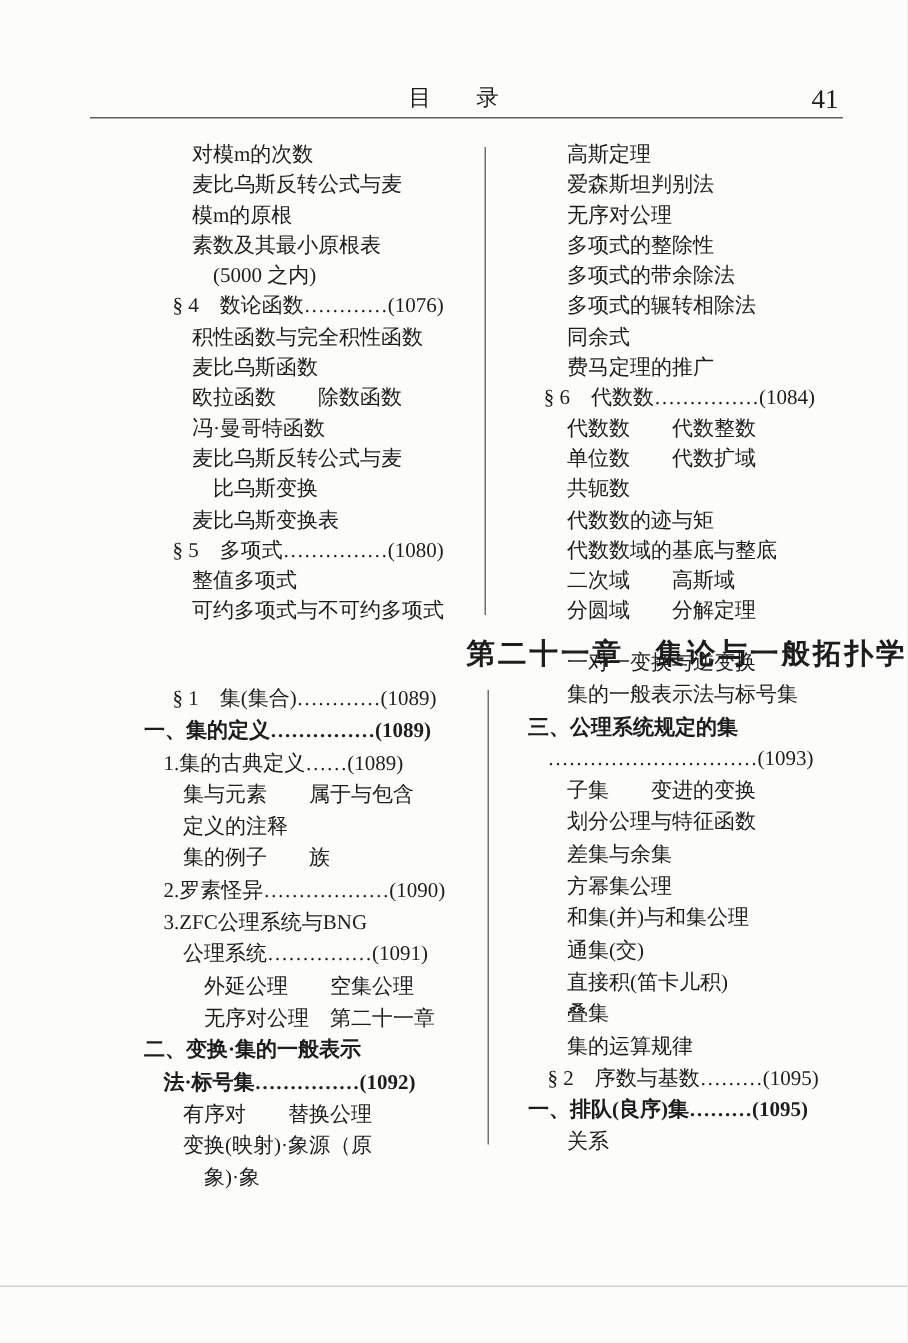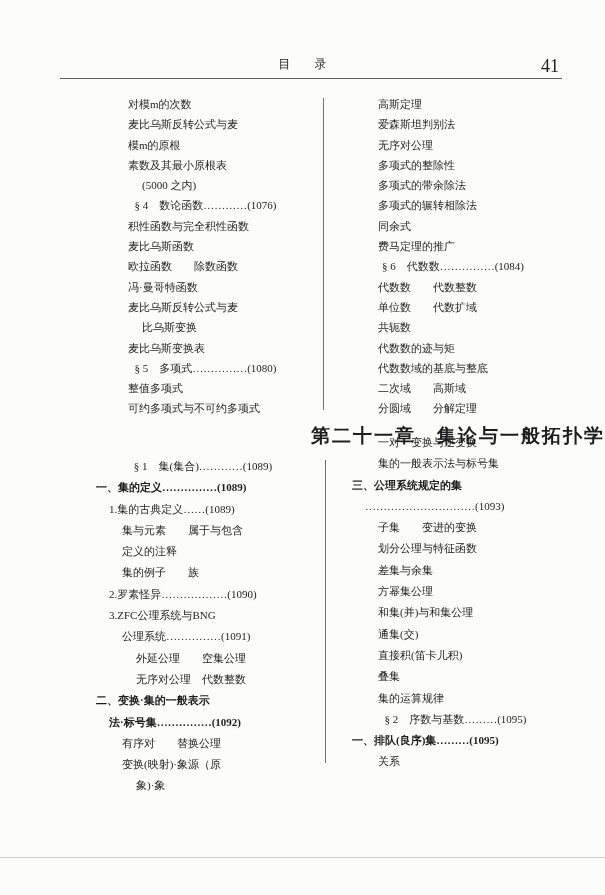--- a/index.html
+++ b/index.html
@@ -3,25 +3,25 @@
 <meta charset="utf-8">
 <style>
   html,body{margin:0;padding:0;background:#e9e9e9;}
   .page{
     position:relative;width:605px;height:895px;margin:0 auto;
     background:#fcfcfa;color:#1d1d1d;overflow:hidden;
     font-family:"Liberation Serif","DejaVu Serif",serif;
   }
   .header-title{
     position:absolute;top:56px;left:50%;transform:translateX(-50%);
-    font-size:12px;white-space:pre;
+    font-size:15px;white-space:pre;
   }
   .page-number{position:absolute;top:56px;right:46px;font-size:18px;}
   .header-rule{position:absolute;top:78px;left:60px;width:502px;border-top:1.5px solid #5f5f5f;}
-  .col{position:absolute;font-size:11px;}
+  .col{position:absolute;font-size:14px;}
   .col .toc-line{white-space:nowrap;}
   .top-col .toc-line{line-height:20.3px;height:20.3px;}
   .bottom-col .toc-line{line-height:21.3px;height:21.3px;}
   .indent-0{padding-left:0;text-align:center;}
   .indent-1{padding-left:14px;}
   .indent-2{padding-left:27px;}
   .indent-3{padding-left:40px;}
   .indent-4{padding-left:54px;}
   .bold{font-weight:bold;}
   .divider{position:absolute;width:0;border-left:1px solid #707070;}
@@ -86,21 +86,21 @@
       <div class="toc-line indent-0">§ 1　集(集合)…………(1089)</div>
       <div class="toc-line indent-1 bold">一、集的定义……………(1089)</div>
       <div class="toc-line indent-2">1.集的古典定义……(1089)</div>
       <div class="toc-line indent-3">集与元素　　属于与包含</div>
       <div class="toc-line indent-3">定义的注释</div>
       <div class="toc-line indent-3">集的例子　　族</div>
       <div class="toc-line indent-2">2.罗素怪异………………(1090)</div>
       <div class="toc-line indent-2">3.ZFC公理系统与BNG</div>
       <div class="toc-line indent-3">公理系统……………(1091)</div>
       <div class="toc-line indent-4">外延公理　　空集公理</div>
-      <div class="toc-line indent-4">无序对公理　代数整数</div>
+      <div class="toc-line indent-4">无序对公理　第二十一章</div>
       <div class="toc-line indent-1 bold">二、变换·集的一般表示</div>
       <div class="toc-line indent-2 bold">法·标号集……………(1092)</div>
       <div class="toc-line indent-3">有序对　　替换公理</div>
       <div class="toc-line indent-3">变换(映射)·象源（原</div>
       <div class="toc-line indent-4">象)·象</div>
     </div>
 
   <div class="divider" style="left:325px;top:460px;height:303px;"></div>
 
   <div class="col bottom-col" style="left:338px;top:432px;width:235px;">

